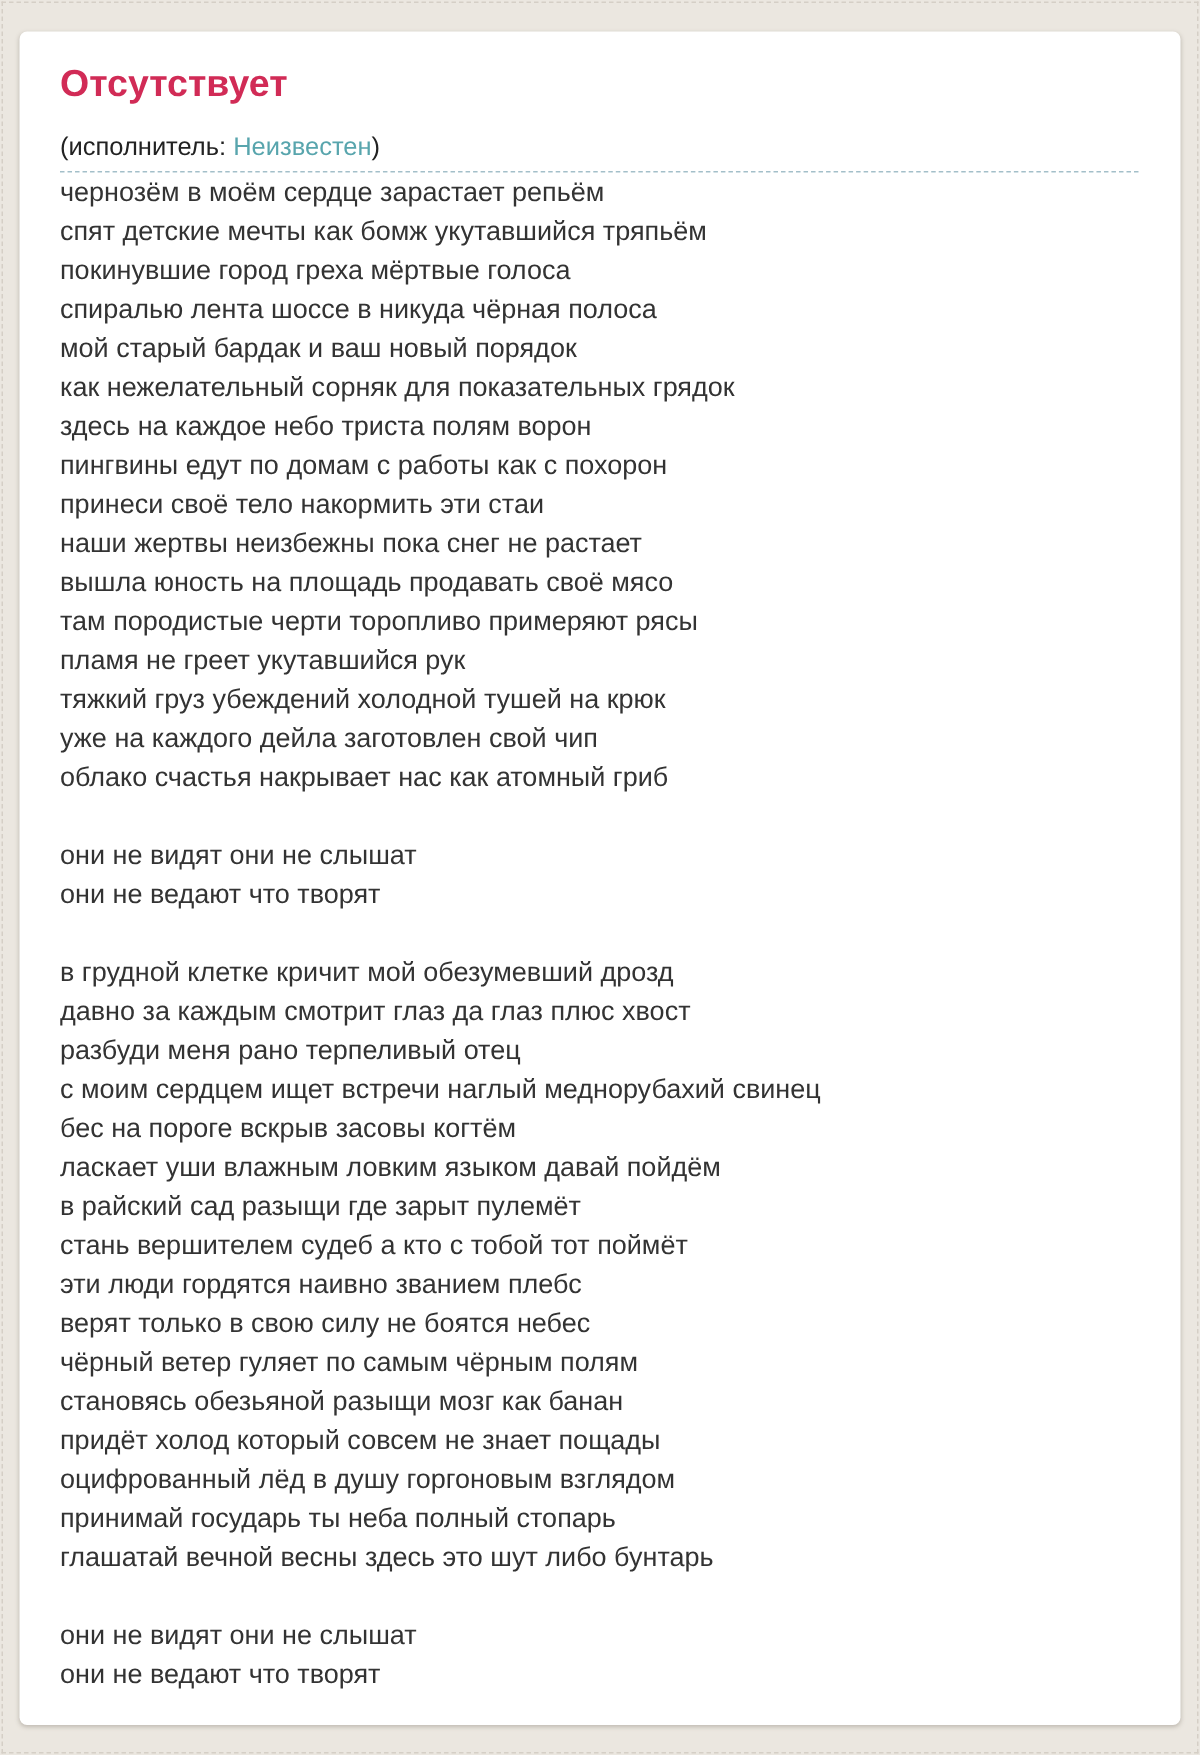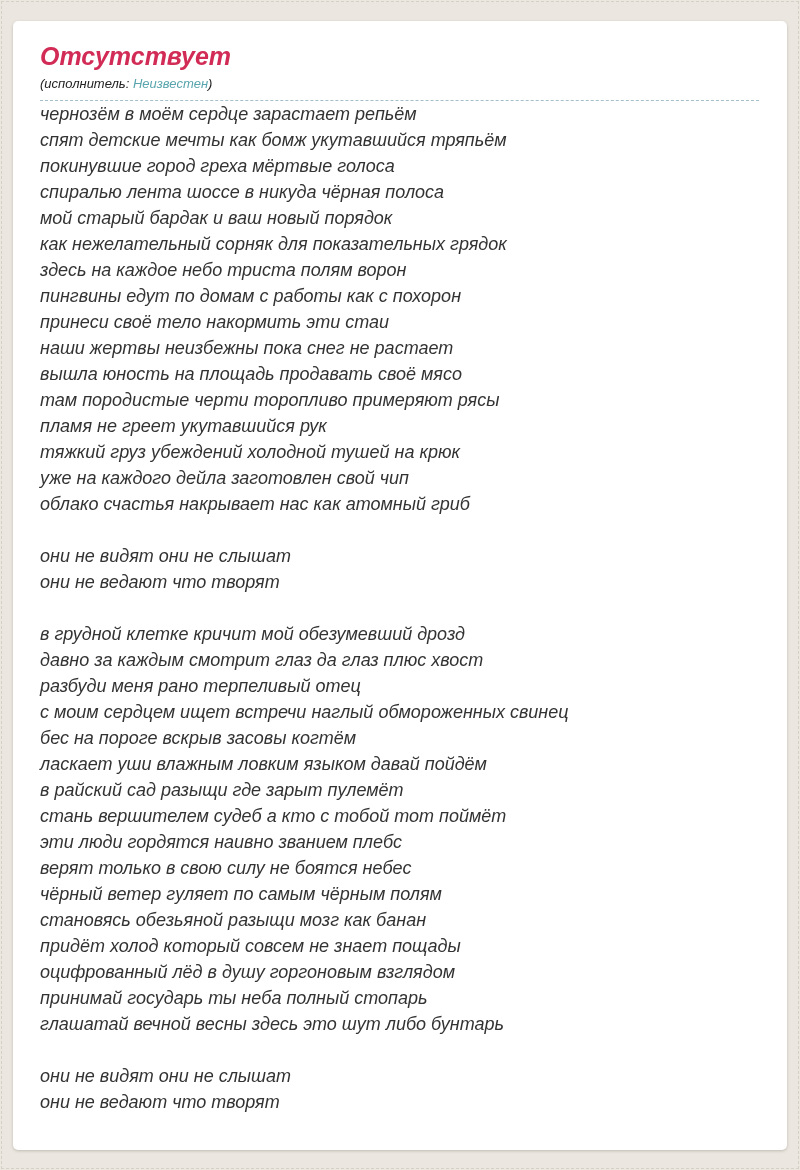--- a/index.html
+++ b/index.html
@@ -25,32 +25,31 @@
     position: absolute;
     left: 13px;
     top: 21px;
     width: 774px;
     height: 1129px;
     box-sizing: border-box;
     background: #ffffff;
     border-radius: 5px;
     box-shadow: 0 1px 3px rgba(110, 100, 90, 0.35);
     padding: 21px 28px 52px 27px;
-    font-style: italic;
   }
   h1.song-title {
     margin: 0;
     font-size: 25px;
     line-height: 28px;
     font-weight: bold;
     color: #d12b56;
   }
   .artist-line {
-    margin-top: 3px;
-    font-size: 13px;
+    margin-top: 17px;
+    font-size: 17px;
     line-height: 21px;
     color: #222222;
   }
   .artist-link {
     color: #58a5ad;
     text-decoration: none;
     cursor: pointer;
   }
   .separator {
     margin-top: 6px;
@@ -95,21 +94,21 @@
       <div class="lyric-line">тяжкий груз убеждений холодной тушей на крюк</div>
       <div class="lyric-line">уже на каждого дейла заготовлен свой чип</div>
       <div class="lyric-line">облако счастья накрывает нас как атомный гриб</div>
       <div class="lyric-line">&nbsp;</div>
       <div class="lyric-line">они не видят они не слышат</div>
       <div class="lyric-line">они не ведают что творят</div>
       <div class="lyric-line">&nbsp;</div>
       <div class="lyric-line">в грудной клетке кричит мой обезумевший дрозд</div>
       <div class="lyric-line">давно за каждым смотрит глаз да глаз плюс хвост</div>
       <div class="lyric-line">разбуди меня рано терпеливый отец</div>
-      <div class="lyric-line">с моим сердцем ищет встречи наглый обмороженных свинец</div>
+      <div class="lyric-line">с моим сердцем ищет встречи наглый меднорубахий свинец</div>
       <div class="lyric-line">бес на пороге вскрыв засовы когтём</div>
       <div class="lyric-line">ласкает уши влажным ловким языком давай пойдём</div>
       <div class="lyric-line">в райский сад разыщи где зарыт пулемёт</div>
       <div class="lyric-line">стань вершителем судеб а кто с тобой тот поймёт</div>
       <div class="lyric-line">эти люди гордятся наивно званием плебс</div>
       <div class="lyric-line">верят только в свою силу не боятся небес</div>
       <div class="lyric-line">чёрный ветер гуляет по самым чёрным полям</div>
       <div class="lyric-line">становясь обезьяной разыщи мозг как банан</div>
       <div class="lyric-line">придёт холод который совсем не знает пощады</div>
       <div class="lyric-line">оцифрованный лёд в душу горгоновым взглядом</div>

